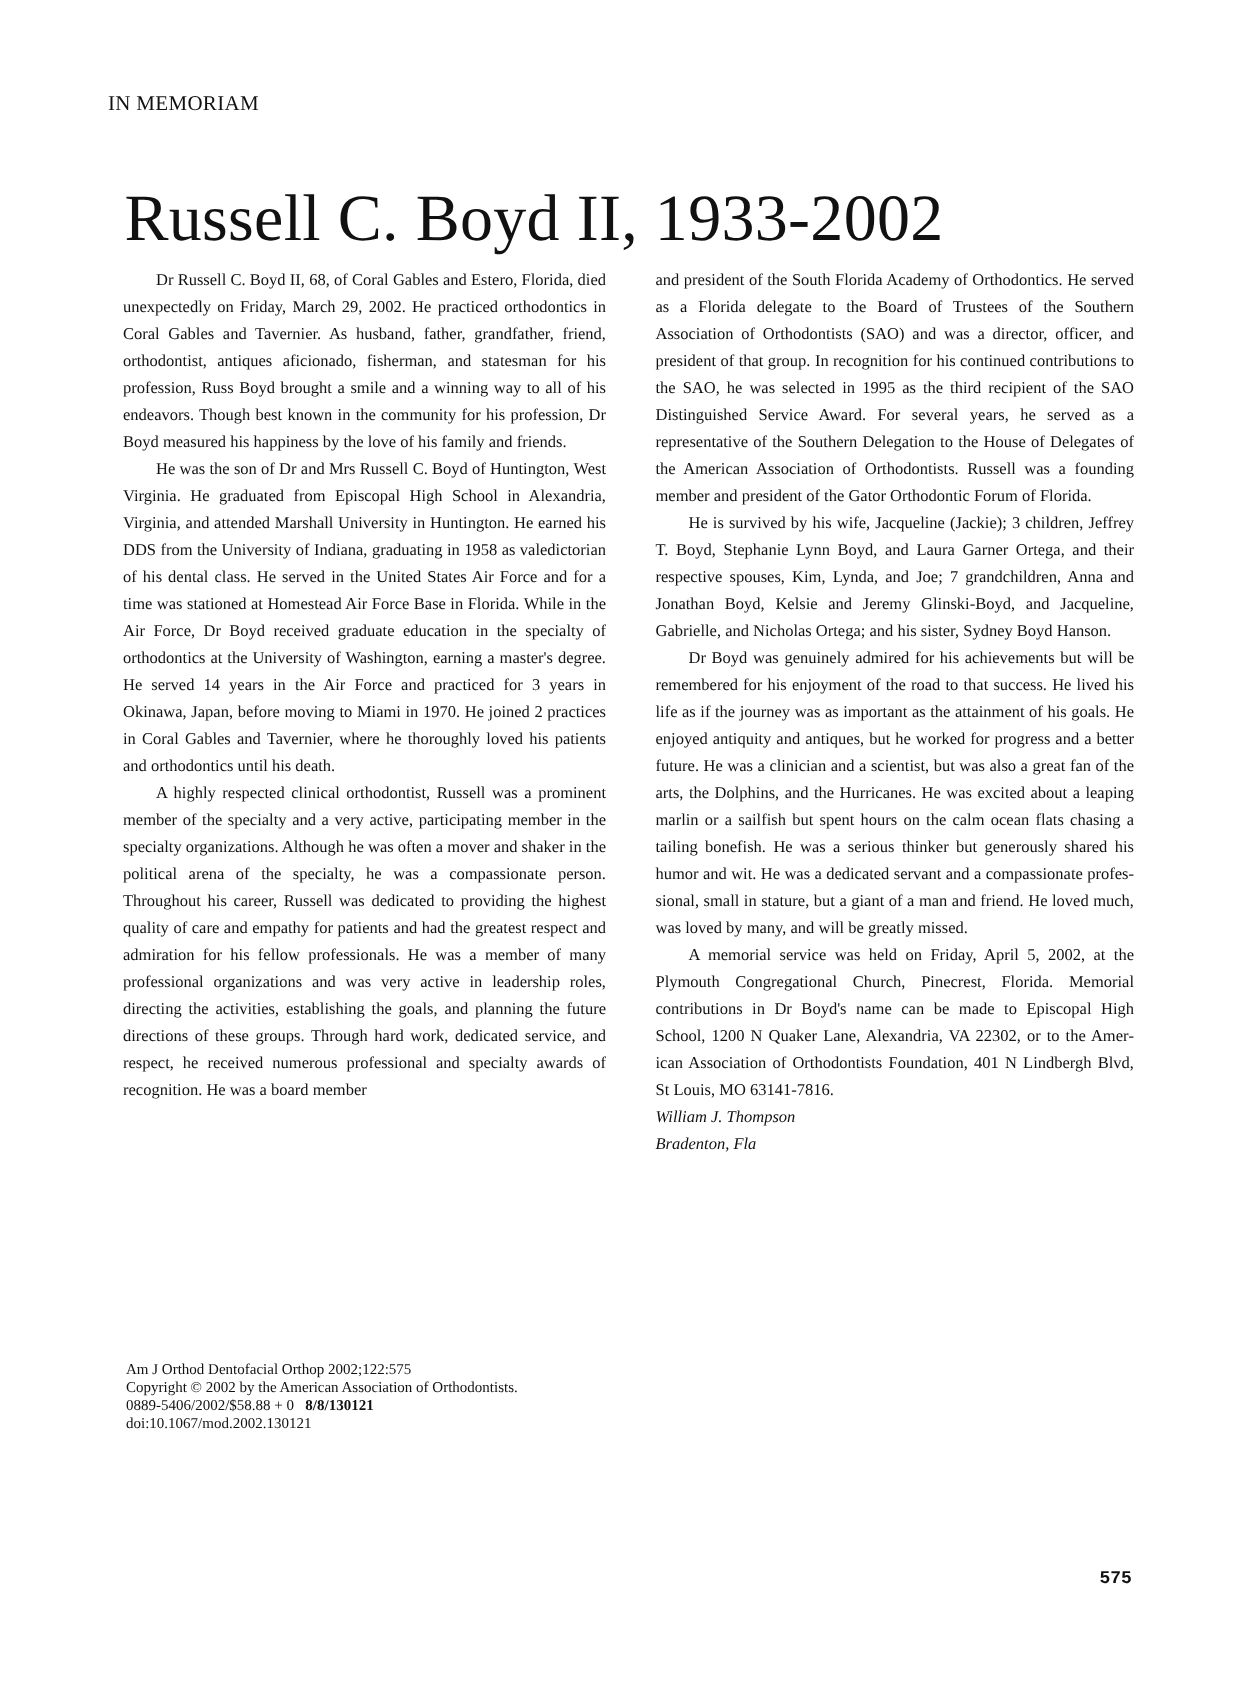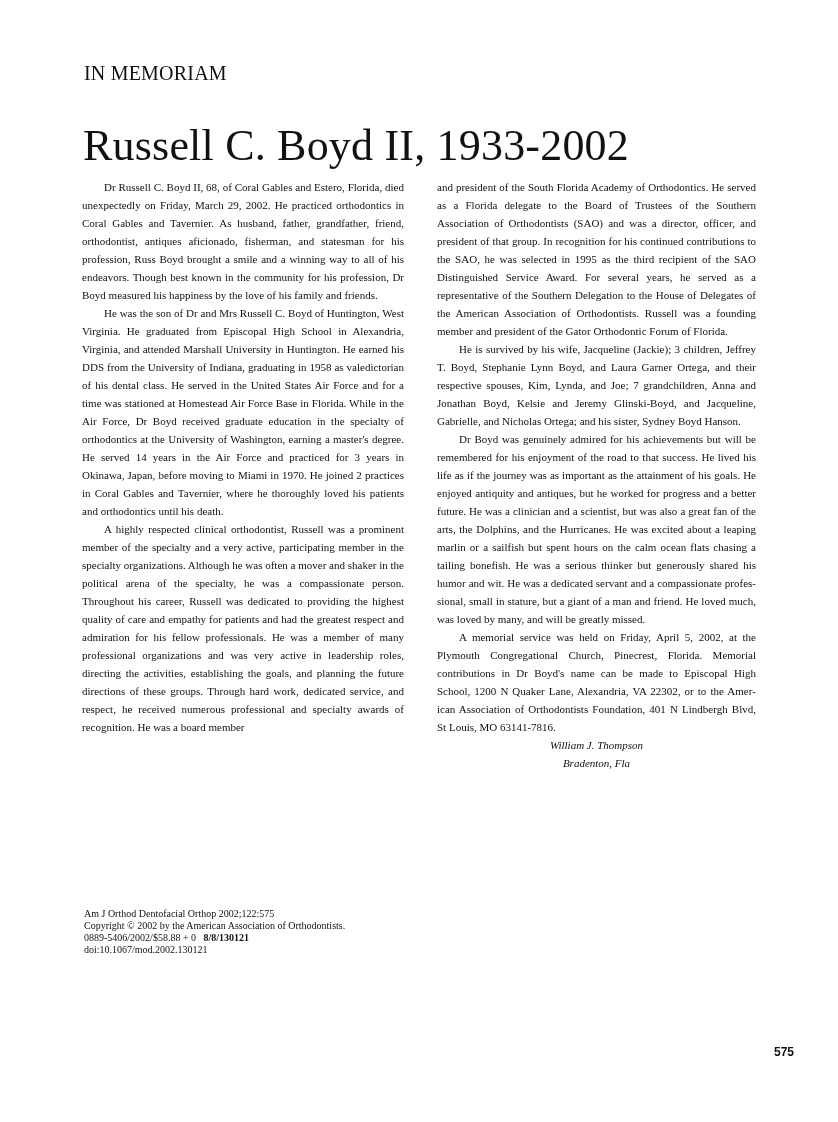--- a/index.html
+++ b/index.html
@@ -1,29 +1,29 @@
 <!DOCTYPE html>
 <html><head>
 <meta charset="utf-8">
 <style>
   html, body { margin: 0; padding: 0; background: #ffffff; }
   body { width: 838px; height: 1122px; position: relative; overflow: hidden;
          font-family: "Liberation Serif", "DejaVu Serif", serif; color: #111; }
-  .section-label { position: absolute; left: 84px; top: 62px; font-size: 20px; letter-spacing: 0.2px; }
+  .section-label { position: absolute; left: 72px; top: 62px; font-size: 14px; letter-spacing: 0.2px; }
   .title { position: absolute; left: 83px; top: 120px; font-size: 44px; font-weight: normal; margin: 0; letter-spacing: 0.2px; }
   .col { position: absolute; top: 178px; font-size: 11px; line-height: 18px; text-align: justify; hyphens: manual; }
   .col-left { left: 82px; width: 322px; }
   .col-right { left: 437px; width: 319px; }
   .col p { margin: 0; text-indent: 22px; }
   .col p.cont { text-indent: 0; }
   .footer-meta { position: absolute; left: 84px; top: 908px; font-size: 10px; line-height: 12px; }
   .footer-meta .bold { font-weight: bold; }
-  .signature { margin-top: 0; text-align: center; font-style: italic; }
+  .signature { margin-top: 0; text-align: left; font-style: italic; }
   .signature div { line-height: 18px; }
-  .page-number { position: absolute; left: 774px; top: 1045px; font-family: Liberation Sans, sans-serif; font-weight: bold; font-size: 12px; }
+  .page-number { position: absolute; left: 733px; top: 1045px; font-family: Liberation Mono, monospace; font-weight: bold; font-size: 12px; }
 </style>
 </head>
 <body>
 
 <div class="section-label">IN MEMORIAM</div>
 <h1 class="title">Russell C. Boyd II, 1933-2002</h1>
 
 <div class="col col-left">
   <p>Dr Russell C. Boyd II, 68, of Coral Gables and Estero, Florida, died unexpectedly on Friday, March 29, 2002. He practiced orthodontics in Coral Gables and Tavernier. As husband, father, grandfather, friend, orthodontist, antiques aficionado, fisherman, and states­man for his profession, Russ Boyd brought a smile and a winning way to all of his endeavors. Though best known in the community for his profession, Dr Boyd measured his happiness by the love of his family and friends.</p>
   <p>He was the son of Dr and Mrs Russell C. Boyd of Huntington, West Virginia. He graduated from Episco­pal High School in Alexandria, Virginia, and attended Marshall University in Huntington. He earned his DDS from the University of Indiana, graduating in 1958 as valedictorian of his dental class. He served in the United States Air Force and for a time was stationed at Homestead Air Force Base in Florida. While in the Air Force, Dr Boyd received graduate education in the specialty of orthodontics at the University of Washing­ton, earning a master's degree. He served 14 years in the Air Force and practiced for 3 years in Okinawa, Japan, before moving to Miami in 1970. He joined 2 practices in Coral Gables and Tavernier, where he thoroughly loved his patients and orthodontics until his death.</p>

